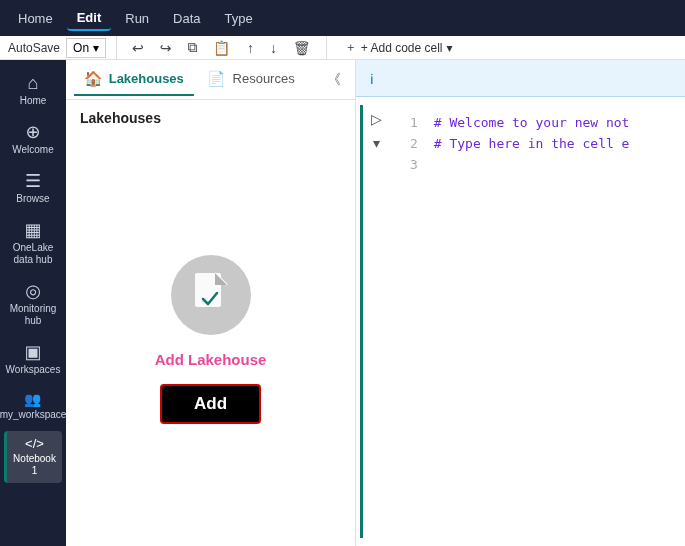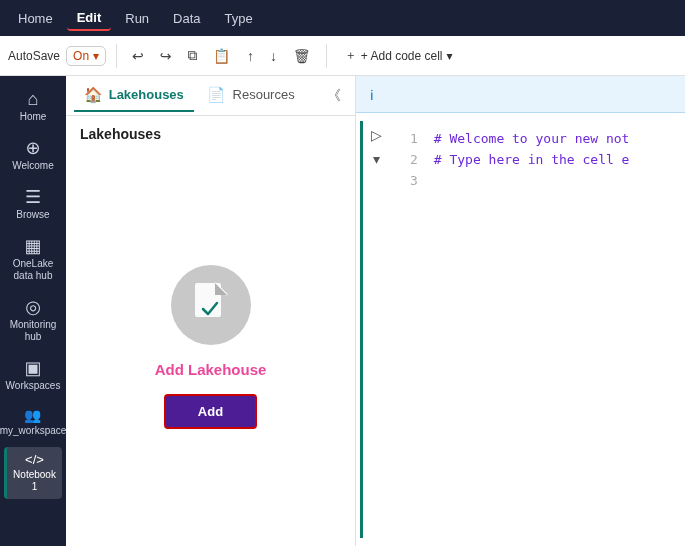--- a/index.html
+++ b/index.html
@@ -19,48 +19,48 @@
     .nav-item {
       padding: 4px 10px;
       cursor: pointer;
       font-size: 13px;
       color: #cdd3e0;
       border-radius: 4px;
     }
     .nav-item.active {
       color: #fff;
       font-weight: 600;
-      border-bottom: 2px solid #ef4444;
+      border-bottom: 2px solid #0ea5e9;
     }
 
     
     .toolbar {
       background: #fff;
       border-bottom: 1px solid #e0e0e0;
       display: flex;
       align-items: center;
-      height: 40px;
+      height: 24px;
       padding: 0 8px;
       gap: 6px;
       flex-shrink: 0;
     }
     .toolbar-label {
       font-size: 12px;
       color: #333;
       font-weight: 500;
     }
     .autosave-dropdown {
       display: flex;
       align-items: center;
       border: 1px solid #ccc;
-      border-radius: 5px;
+      border-radius: 0;
       padding: 2px 6px;
       cursor: pointer;
       font-size: 12px;
-      color: #c2410c;
+      color: #000000;
       gap: 4px;
       background: #fff;
     }
     .toolbar-sep {
       width: 1px;
       height: 24px;
       background: #ddd;
       margin: 0 4px;
     }
     .toolbar-btn {
@@ -187,26 +187,26 @@
       justify-content: center;
       color: #fff;
       font-size: 32px;
     }
     .add-lakehouse-title {
       font-size: 15px;
       font-weight: 700;
       color: #ec4899;
     }
     .add-btn {
-      background: #4c1d95;
+      background: #000000;
       color: #fff;
       border: 2px solid #cc0000;
       border-radius: 4px;
       padding: 8px 32px;
-      font-size: 13px;
+      font-size: 17px;
       font-weight: 600;
       cursor: pointer;
     }
 
     
     .code-area {
       flex: 1;
       display: flex;
       flex-direction: column;
       background: #fff;

